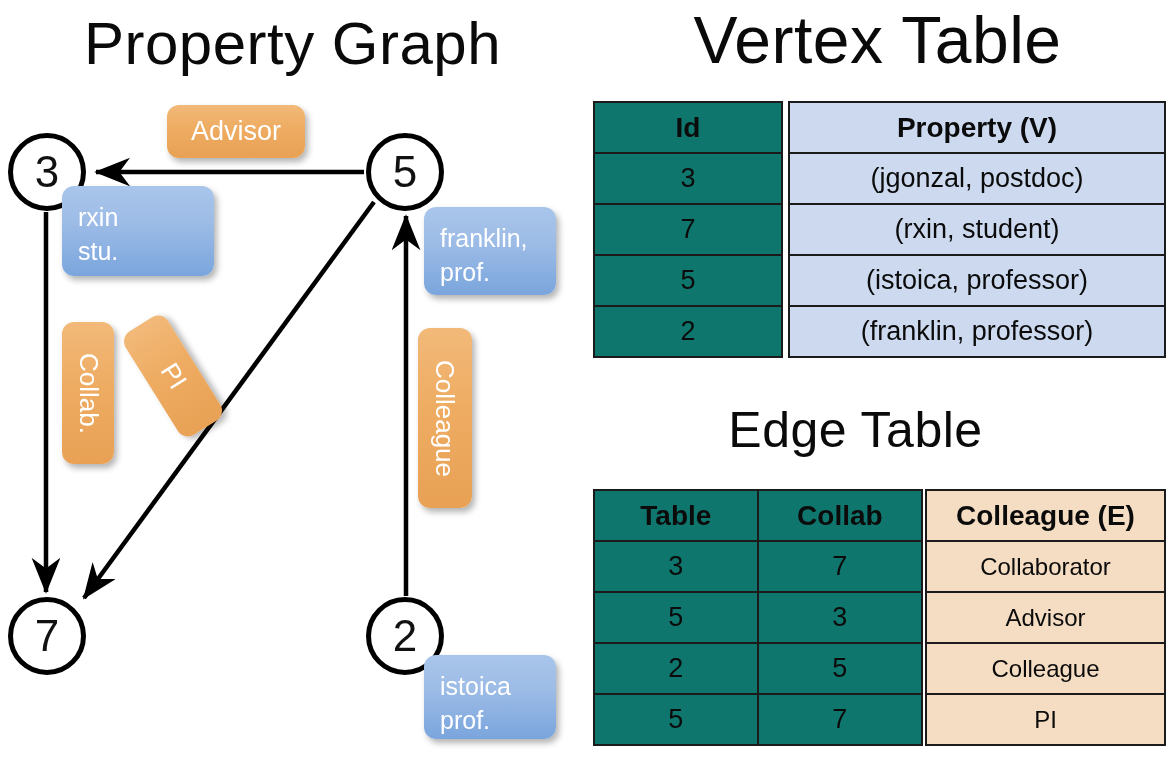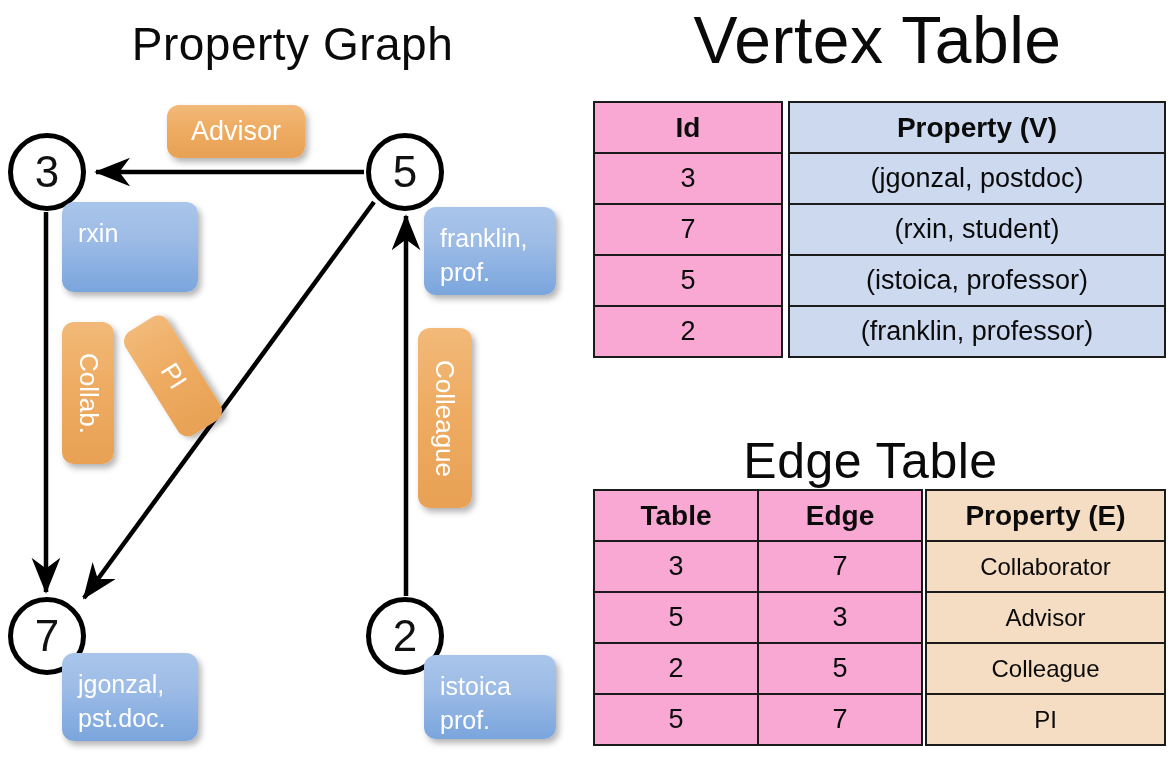--- a/index.html
+++ b/index.html
@@ -21,35 +21,34 @@
     position: absolute;
     font-family: "Liberation Sans", sans-serif;
     font-weight: 300;
     color: #0a0a0a;
     letter-spacing: 0.5px;
     white-space: nowrap;
   }
   #title-property-graph {
     left: 0; top: 14px; width: 585px;
     text-align: center;
-    font-size: 46px;
+    font-size: 60px;
     line-height: 60px;
   }
   #title-vertex-table {
     left: 585px; top: 10px; width: 585px;
     text-align: center;
     font-size: 66px;
     line-height: 60px;
   }
   #title-edge-table {
-    left: 578px; top: 400px; width: 585px;
+    left: 563px; top: 400px; width: 585px;
     text-align: center;
     font-size: 50px;
     line-height: 60px;
-    margin-top: 31px;
   }
 
   
   #graph-panel {
     position: absolute;
     left: 0; top: 0;
     width: 585px; height: 760px;
   }
   #graph-edges {
     position: absolute;
@@ -87,21 +86,21 @@
     box-shadow: 3px 4px 6px rgba(0,0,0,0.30);
     color: #ffffff;
     font-size: 25px;
     line-height: 34px;
     font-family: "Liberation Sans", sans-serif;
     font-weight: 300;
     padding: 14px 0 14px 16px;
     box-sizing: border-box;
     z-index: 6;
   }
-  #prop-rxin     { left: 62px;  top: 186px; width: 136px; height: 90px; margin-top: 16px; }
+  #prop-rxin     { left: 62px;  top: 186px; width: 152px; height: 90px; }
   #prop-franklin { left: 424px; top: 207px; width: 132px; height: 88px; }
   #prop-jgonzal  { left: 62px;  top: 653px; width: 136px; height: 88px; }
   #prop-istoica  { left: 424px; top: 655px; width: 132px; height: 84px; }
 
   
   .edge-label {
     position: absolute;
     border-radius: 12px;
     background: linear-gradient(to bottom, #f2b979 0%, #eeac62 45%, #e8a155 100%);
     box-shadow: 3px 4px 6px rgba(0,0,0,0.30);
@@ -153,21 +152,21 @@
     font-size: 27px;
     line-height: 1;
     padding: 0;
     height: 49px;
     color: #0b0b0b;
   }
   .tbl th {
     font-weight: bold;
     font-size: 28px;
   }
-  .tbl.white td, .tbl.white th { background: #f9a8d4; }
+  .tbl.white td, .tbl.white th { background: #0f766e; }
   .tbl.blue  td, .tbl.blue  th { background: #ccd9ef; margin-top: 7px; }
   .tbl.peach td, .tbl.peach th { background: #f5ddc3; }
   .tbl.peach td { font-size: 24px; }
 
   
   #vertex-id-table       { left: 593px; top: 101px; width: 190px; }
   #vertex-property-table { left: 788px; top: 101px; width: 378px; }
 
   
   #edge-src-dst-table    { left: 593px; top: 489px; width: 330px; }
@@ -201,31 +200,28 @@
     <line x1="406" y1="596" x2="406" y2="216" stroke="#000000" stroke-width="4.5" marker-end="url(#arrowhead)"></line>
   </svg>
 
   <div class="vertex" id="vertex-3">3</div>
   <div class="vertex" id="vertex-5">5</div>
   <div class="vertex" id="vertex-7">7</div>
   <div class="vertex" id="vertex-2">2</div>
 
   <div class="prop-box" id="prop-rxin">
     <div>rxin</div>
+    <div>stu.</div>
   </div>
 
   <div class="prop-box" id="prop-franklin">
     <div>franklin,</div>
     <div>prof.</div>
   </div>
 
-  <div class="prop-box" id="prop-jgonzal">
-    <div>jgonzal,</div>
-    <div>pst.doc.</div>
-  </div>
 
   <div class="prop-box" id="prop-istoica">
     <div>istoica</div>
     <div>prof.</div>
   </div>
 
   <div class="edge-label" id="edge-label-advisor">
     <span>Advisor</span>
   </div>
 
@@ -283,21 +279,21 @@
     <tr>
       <td>(franklin, professor)</td>
     </tr>
   </tbody>
 </table>
 
 <table class="tbl white" id="edge-src-dst-table">
   <thead>
     <tr>
       <th>Table</th>
-      <th>Edge</th>
+      <th>Collab</th>
     </tr>
   </thead>
   <tbody>
     <tr>
       <td>3</td>
       <td>7</td>
     </tr>
     <tr>
       <td>5</td>
       <td>3</td>
@@ -309,21 +305,21 @@
     <tr>
       <td>5</td>
       <td>7</td>
     </tr>
   </tbody>
 </table>
 
 <table class="tbl peach" id="edge-property-table">
   <thead>
     <tr>
-      <th>Property (E)</th>
+      <th>Colleague (E)</th>
     </tr>
   </thead>
   <tbody>
     <tr>
       <td>Collaborator</td>
     </tr>
     <tr>
       <td>Advisor</td>
     </tr>
     <tr>

